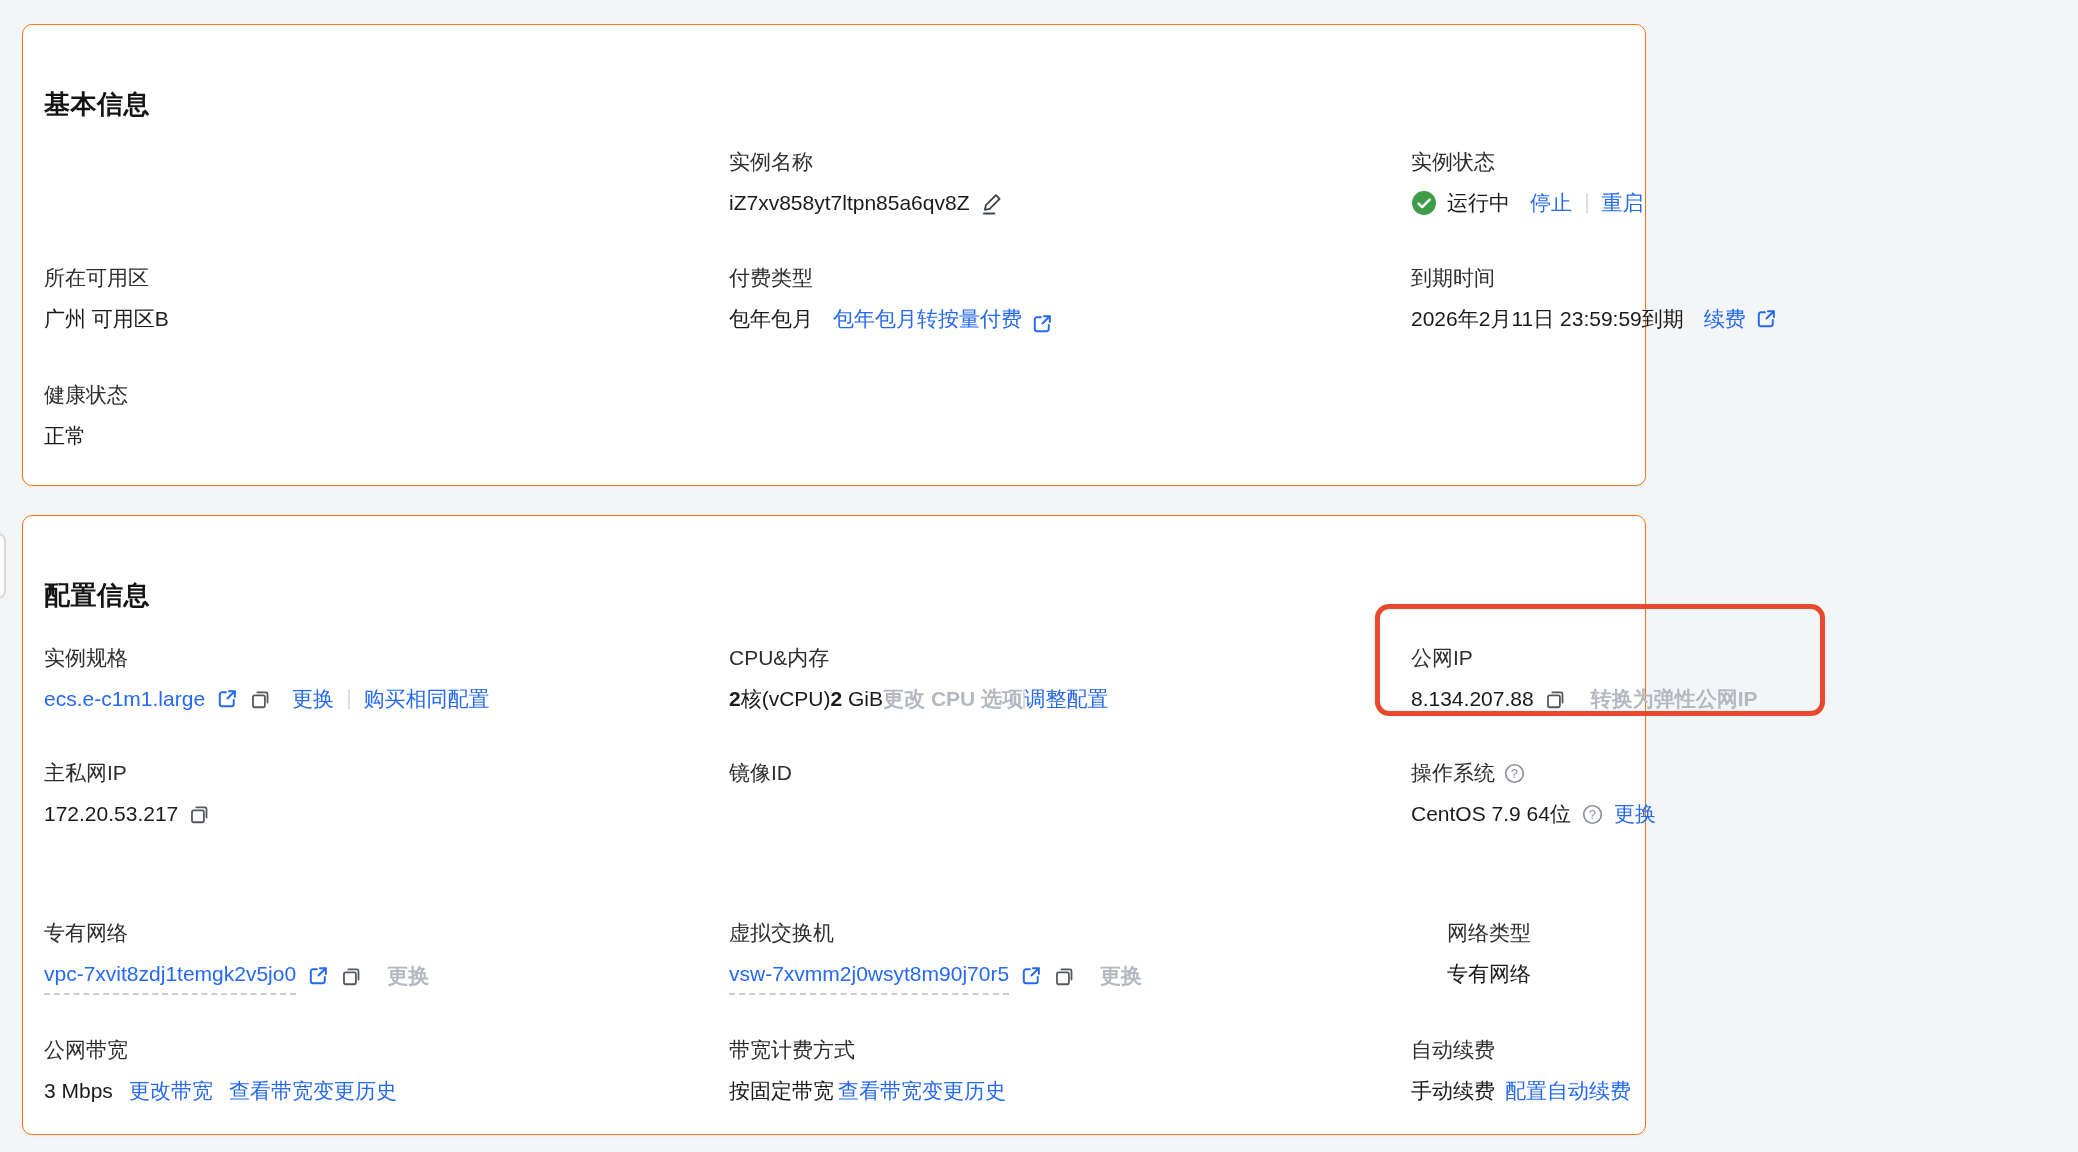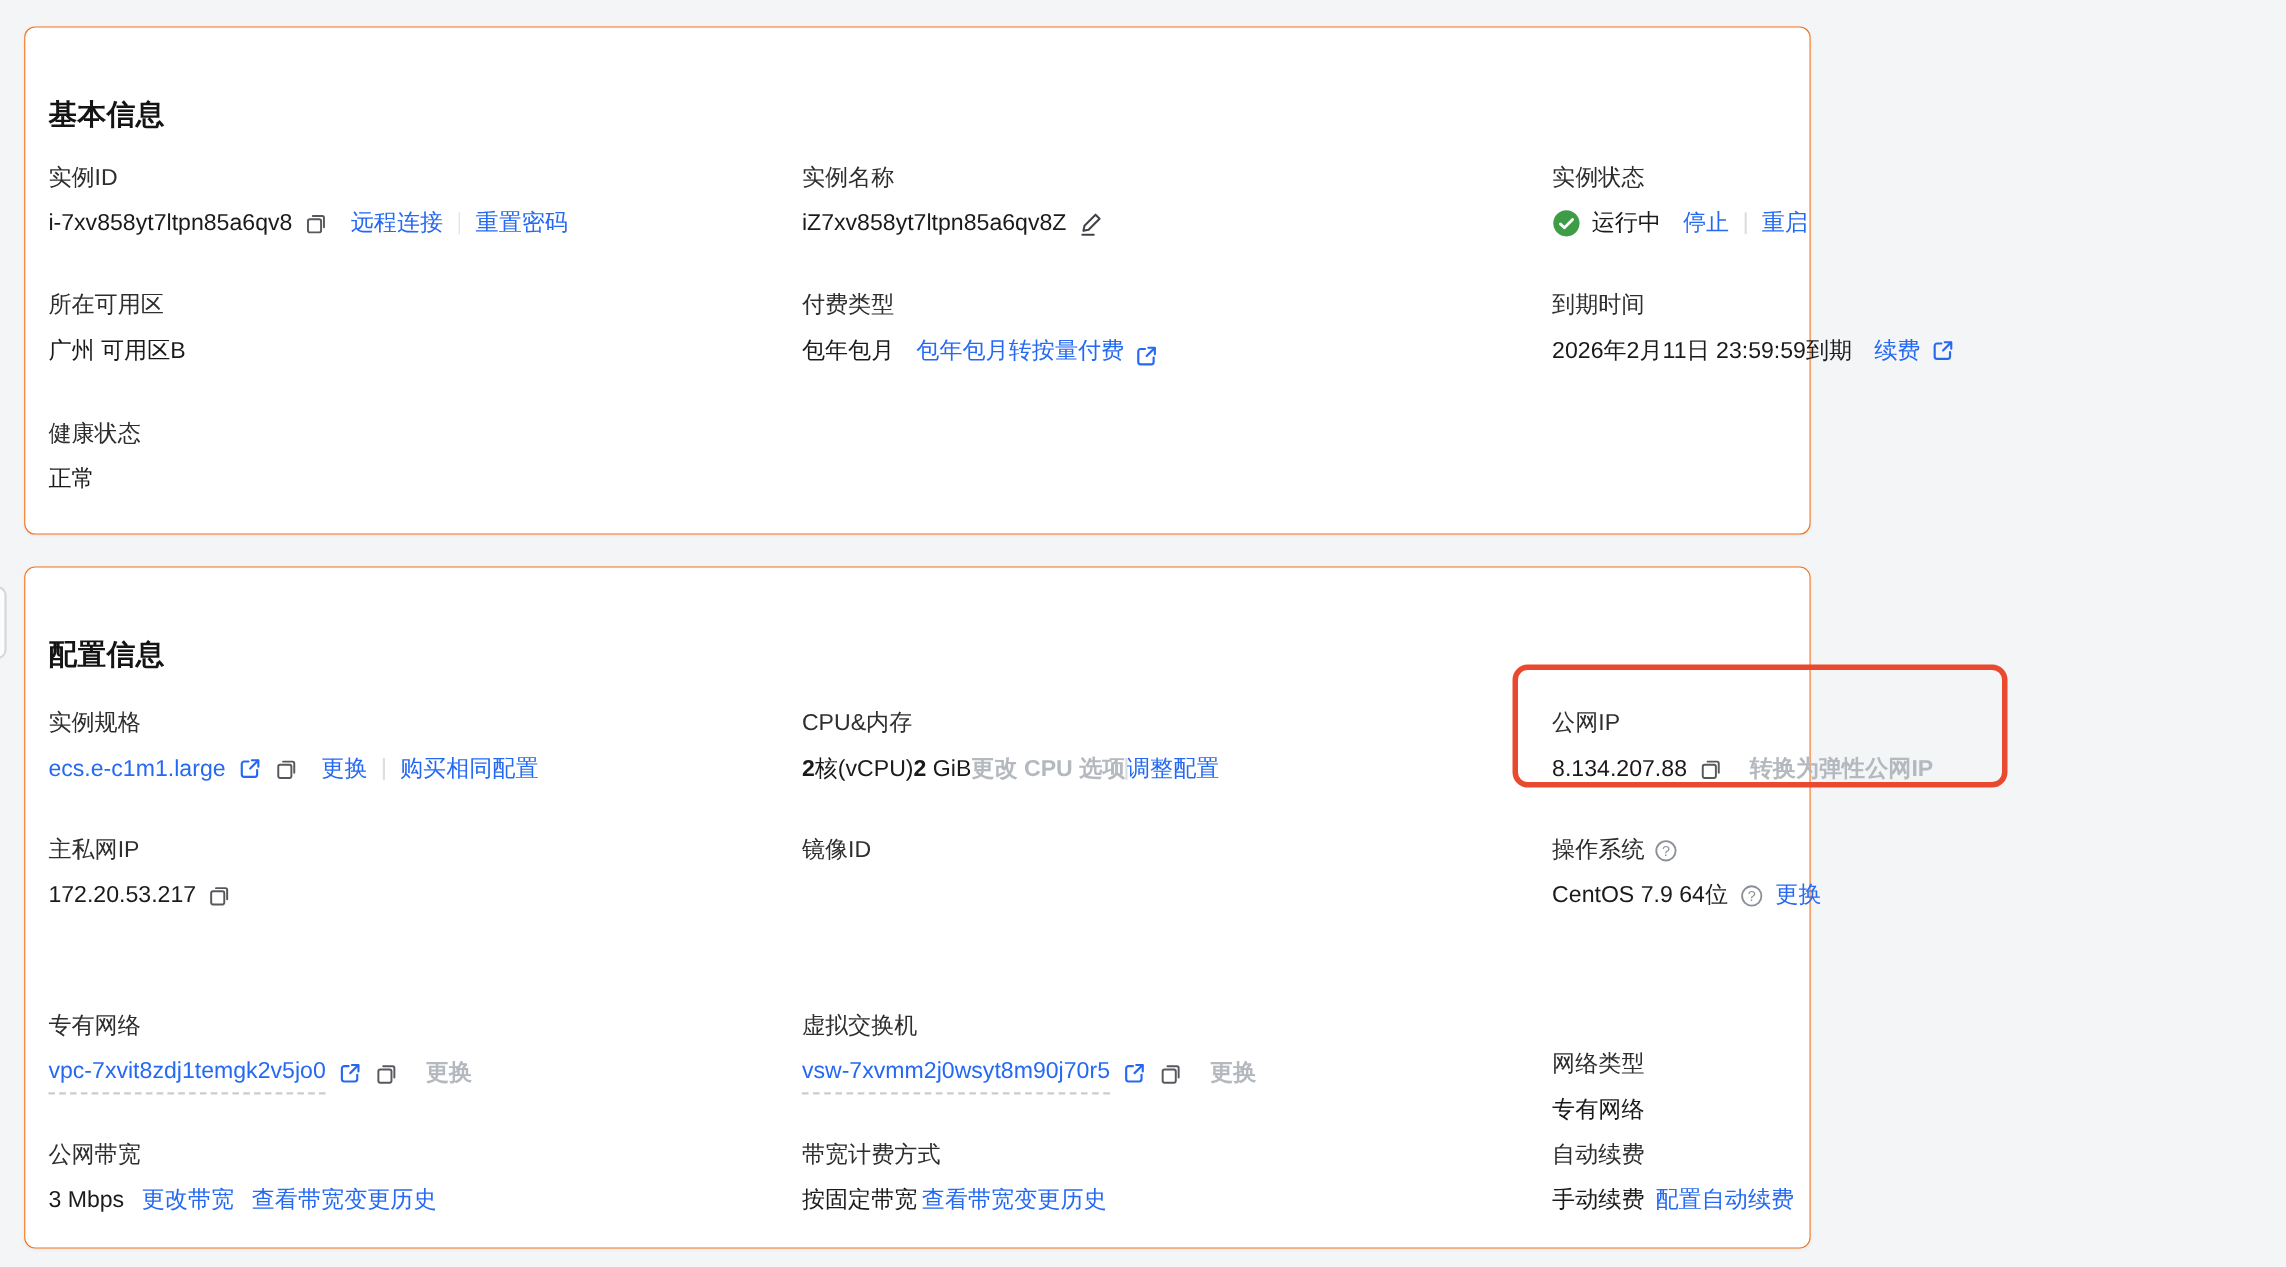--- a/index.html
+++ b/index.html
@@ -56,37 +56,20 @@
     background:#fdfdfd;border:2px solid #d6d8da;border-radius:8px;
     box-sizing:border-box;
   }
 </style>
 </head>
 <body>
 
 <section class="panel" id="panel-basic">
   <h2 class="panel-title">基本信息</h2>
 
-  <div class="field" style="left:21px;top:122px;">
-    <div class="flabel">实例ID</div>
-    <div class="fvalue">
-      <span class="val">i-7xv858yt7ltpn85a6qv8</span>
-      <span class="icon-btn ic-copy">
-          <svg width="23" height="23" viewBox="0 0 22 22" fill="none" stroke="#55585c" stroke-width="1.7" stroke-linejoin="round">
-            <rect x="3.8" y="7" width="11.4" height="11.4" rx="1.6"></rect>
-            <path d="M8 4.2 h8.2 a1.5 1.5 0 0 1 1.5 1.5 v8.2" stroke-linecap="round"></path>
-          </svg>
-        </span>
-      <span class="acts">
-        <a class="link">远程连接</a>
-        <span class="pipe"></span>
-        <a class="link">重置密码</a>
-      </span>
-    </div>
-  </div>
 
   <div class="field" style="left:706px;top:122px;">
     <div class="flabel">实例名称</div>
     <div class="fvalue">
       <span class="val">iZ7xv858yt7ltpn85a6qv8Z</span>
       <span class="icon-btn ic-edit">
           <svg width="24" height="24" viewBox="0 0 22 22" fill="none" stroke="#404347" stroke-width="1.7" stroke-linecap="round" stroke-linejoin="round">
             <path d="M14.6 3.8 l3.4 3.4 -9.2 9.2 -4.3 0.9 0.9 -4.3 z"></path>
             <path d="M3.6 20.6 h9.5"></path>
           </svg>
@@ -292,21 +275,21 @@
       <span class="icon-btn ic-copy">
           <svg width="23" height="23" viewBox="0 0 22 22" fill="none" stroke="#55585c" stroke-width="1.7" stroke-linejoin="round">
             <rect x="3.8" y="7" width="11.4" height="11.4" rx="1.6"></rect>
             <path d="M8 4.2 h8.2 a1.5 1.5 0 0 1 1.5 1.5 v8.2" stroke-linecap="round"></path>
           </svg>
         </span>
       <span class="muted" style="margin-left:14px;">更换</span>
     </div>
   </div>
 
-  <div class="field" style="left:1388px;top:402px;margin-top:35px;">
+  <div class="field" style="left:1424px;top:402px;">
     <div class="flabel">网络类型</div>
     <div class="fvalue">
         <span class="val">专有网络</span>
       </div>
   </div>
 
   <div class="field" style="left:21px;top:519px;">
     <div class="flabel">公网带宽</div>
     <div class="fvalue" style="gap:16px;">
       <span class="val">3 Mbps</span>

